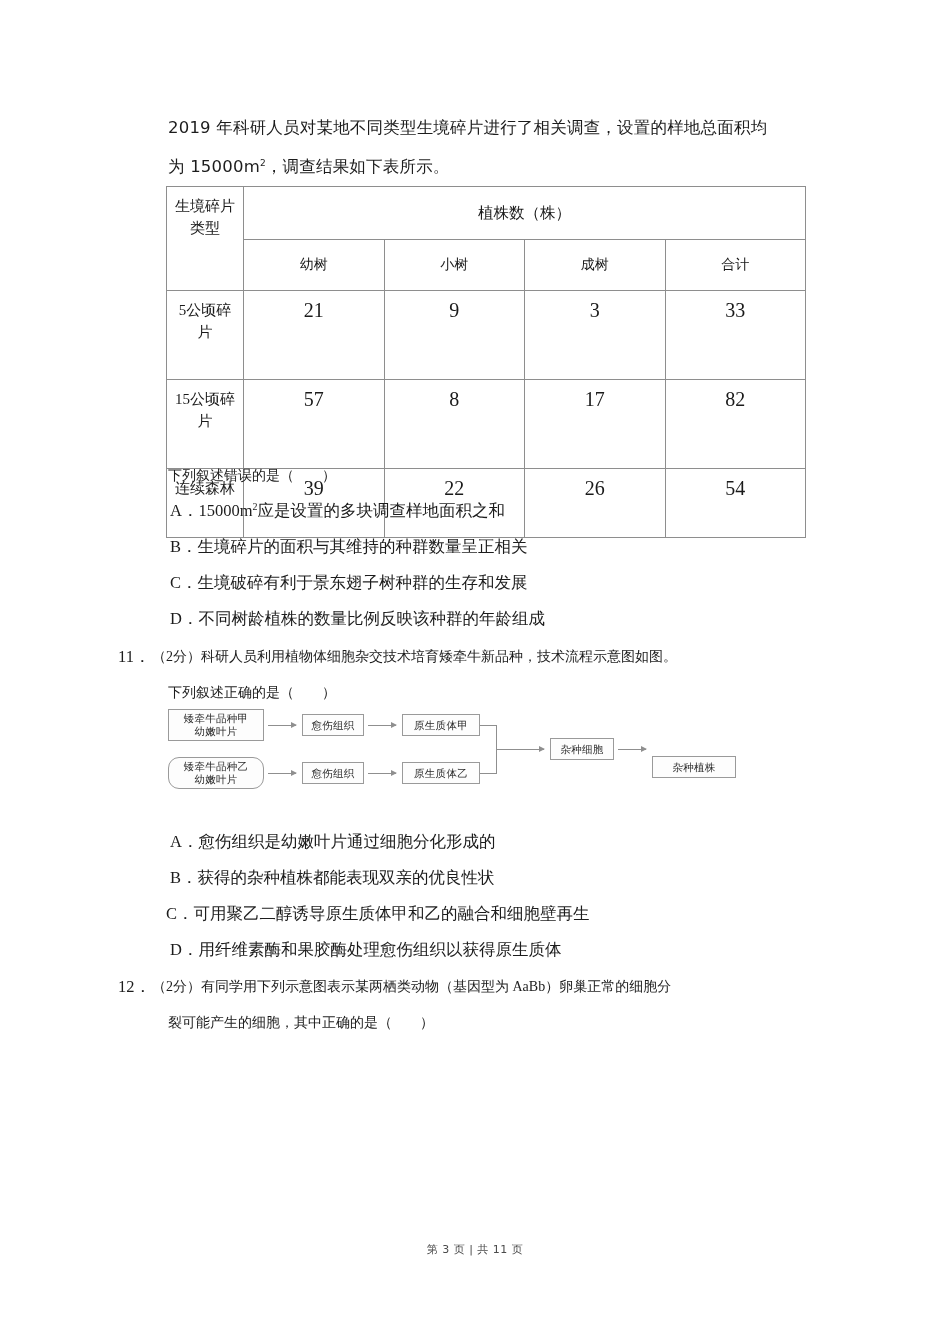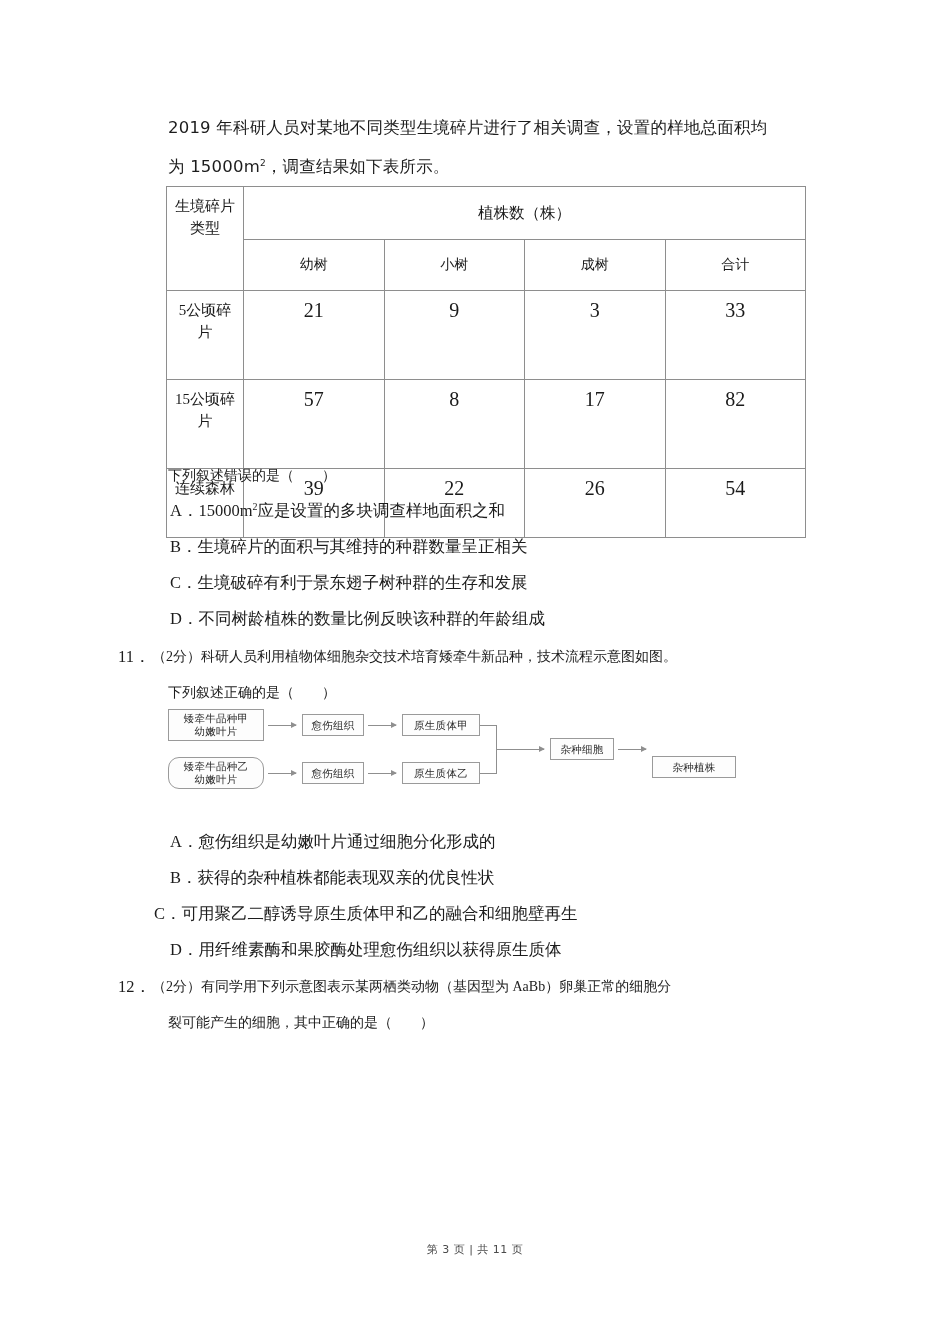--- a/index.html
+++ b/index.html
@@ -292,21 +292,21 @@
 
     <div class="fbox" style="left:484px; top:33px; width:84px; height:22px;margin-top:18px;">杂种植株</div>
   </div>
 
   <div class="opt" style="left:170px; top:830px;">
     <span>A．</span><span>愈伤组织是幼嫩叶片通过细胞分化形成的</span>
   </div>
   <div class="opt" style="left:170px; top:866px;">
     <span>B．</span><span>获得的杂种植株都能表现双亲的优良性状</span>
   </div>
-  <div class="opt" style="left:154px; top:902px;">
+  <div class="opt" style="left:166px; top:902px;">
     <span>C．</span><span>可用聚乙二醇诱导原生质体甲和乙的融合和细胞壁再生</span>
   </div>
   <div class="opt" style="left:170px; top:938px;">
     <span>D．</span><span>用纤维素酶和果胶酶处理愈伤组织以获得原生质体</span>
   </div>
 
   <div class="q-num" style="left:118px; top:975px;">12．</div>
   <div class="q-line" style="left:152px; top:975px;">
     <span>（2分）</span><span>有同学用下列示意图表示某两栖类动物（基因型为 AaBb）卵巢正常的细胞分</span>
   </div>

